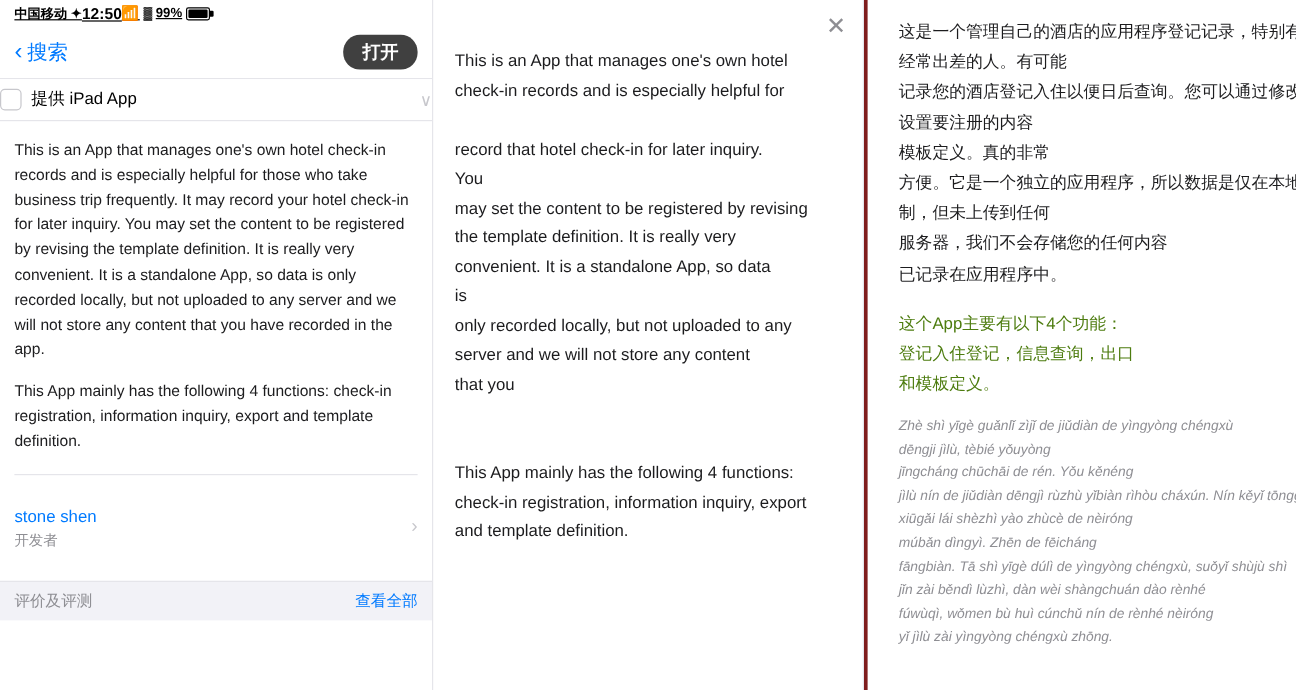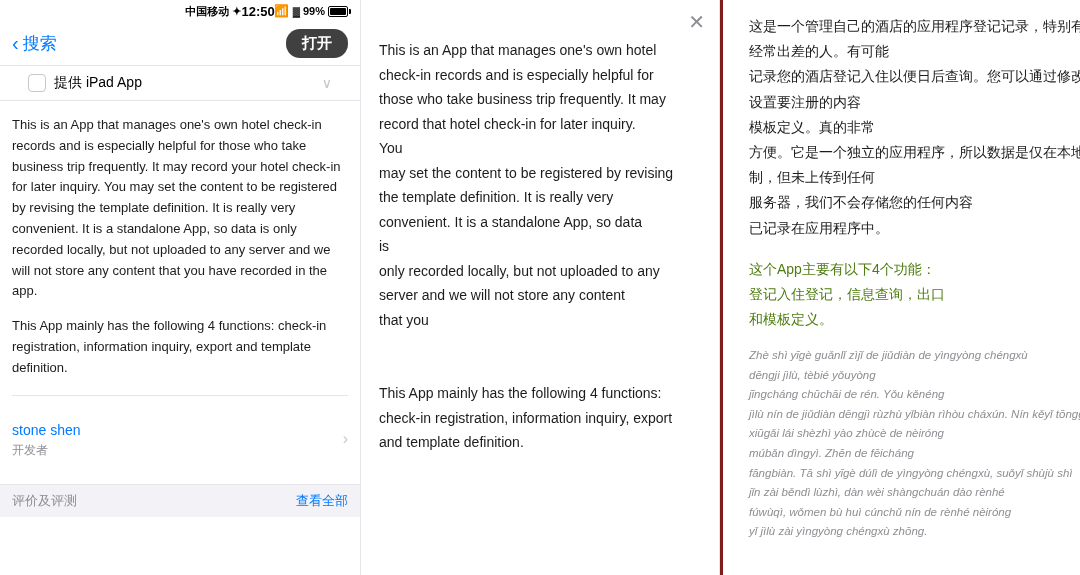--- a/index.html
+++ b/index.html
@@ -18,27 +18,28 @@
       height: 575px;
       background: #ffffff;
       display: flex;
       flex-direction: column;
       overflow: hidden;
       flex-shrink: 0;
     }
 
     .status-bar {
       display: flex;
-      justify-content: flex-end;
+      justify-content: flex-start;
       align-items: center;
       padding: 4px 12px;
       background: #fff;
       font-size: 12px;
       font-weight: 600;
       height: 22px;
+      text-decoration: underline;
     }
     .status-left { font-size: 11px; }
     .status-center { font-size: 13px; font-weight: 600; }
     .status-right { display: flex; align-items: center; gap: 3px; font-size: 11px; }
 
     .nav-bar {
       display: flex;
       align-items: center;
       padding: 6px 12px;
       background: #fff;
@@ -70,21 +71,21 @@
       border-radius: 14px;
       padding: 5px 16px;
       font-size: 15px;
       font-weight: 600;
       cursor: pointer;
     }
 
     .ipad-toggle {
       display: flex;
       align-items: center;
-      padding: 8px 28px;
+      padding: 8px 0;
       background: #fff;
       border-bottom: 1px solid #e5e5ea;
     }
     .checkbox {
       width: 18px;
       height: 18px;
       border: 1.5px solid #c7c7cc;
       border-radius: 4px;
       margin-right: 8px;
       flex-shrink: 0;
@@ -320,21 +321,21 @@
 </div>
 
 <div class="middle-panel">
   <div class="modal-header">
     <button class="close-btn">✕</button>
   </div>
   <div class="modal-content">
     <div class="modal-text">
       <span>This is an App that manages one's own hotel</span><br>
       <span>check-in records and is especially helpful for</span><br>
-      <span>those who take business trip frequently. It may</span><br>
+      <br>
       <span>record that hotel check-in for later inquiry.</span><br>
       <span>You</span><br>
       <span>may set the content to be registered by revising</span><br>
       <span>the template definition. It is really very</span><br>
       <span>convenient. It is a standalone App, so data</span><br>
       <span>is</span><br>
       <span>only recorded locally, but not uploaded to any</span><br>
       <span>server and we will not store any content</span><br>
       <span>that you</span><br>
       <br><br>

